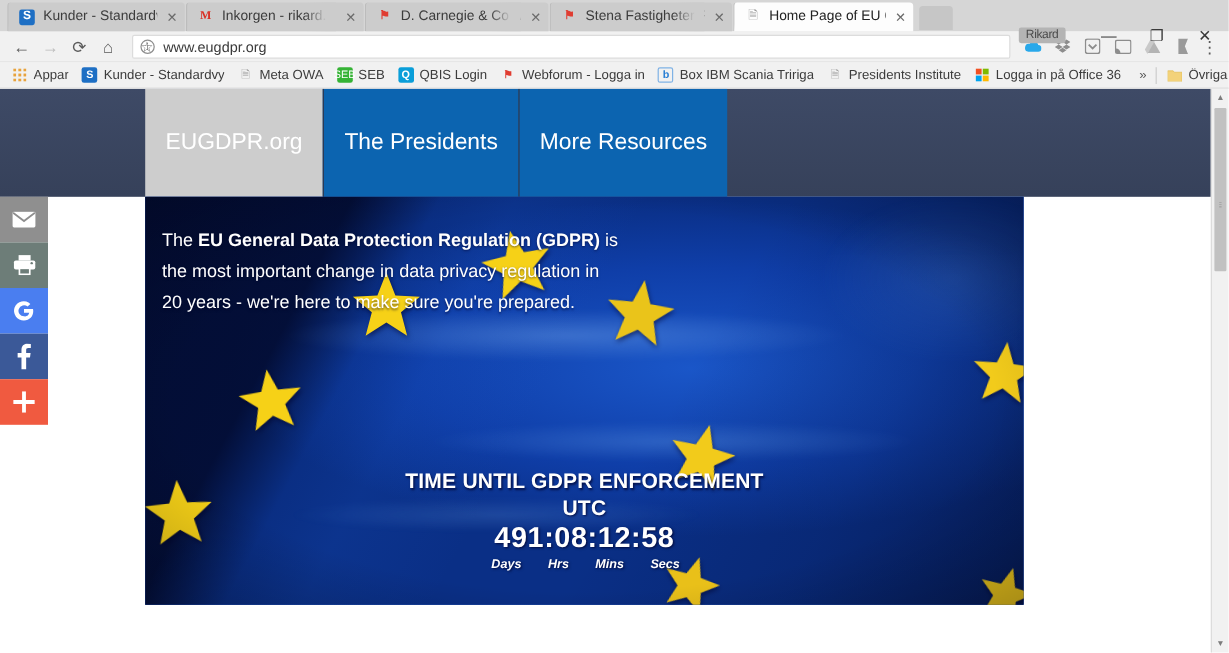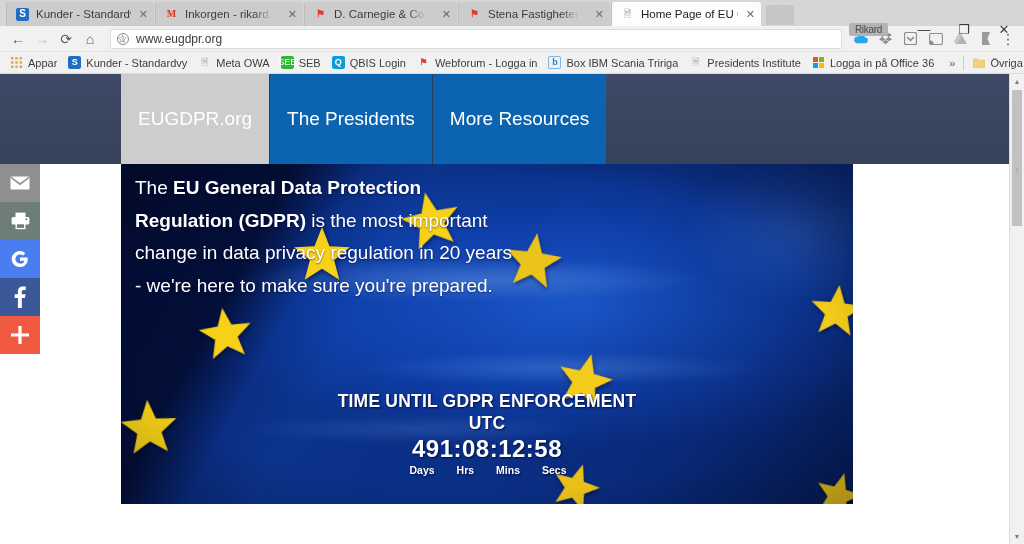--- a/index.html
+++ b/index.html
@@ -165,35 +165,35 @@
     position:absolute; inset:0;
     background: radial-gradient(ellipse 85% 85% at 50% 50%, rgba(0,0,0,0) 55%, rgba(0,0,10,.45) 100%);
   }
   .star {
     position:absolute; width:0; height:0; color:#f6d117;
     font-size:0; line-height:0;
   }
   .star svg { display:block; filter: drop-shadow(1px 2px 2px rgba(0,0,40,.55)); }
 
   .hero-text {
-    position:absolute; left:14px; top:8px; width:385px;
-    color:#ffffff; font-size:19px; line-height:1.72;
+    position:absolute; left:14px; top:24px; width:385px;
+    color:#ffffff; font-size:15px; line-height:1.72;
     text-shadow:0 1px 2px rgba(0,0,40,.55);
     z-index:5;
   }
   .hero-text b { font-weight:bold; }
 
   .countdown {
     position:absolute; left:0; right:0; bottom:28px;
     text-align:center; color:#ffffff; z-index:5;
     text-shadow: 1px 1px 2px rgba(0,0,40,.75);
   }
   .cd-title { font-size:17.5px; font-weight:bold; line-height:1.22; letter-spacing:.2px; }
   .cd-clock { font-size:24px; font-weight:bold; margin-top:1px; letter-spacing:.5px;}
-  .cd-labels { font-size:10.5px; font-weight:bold; margin-top:1px; display:flex; justify-content:center; gap:22px; padding-left:2px;}
+  .cd-labels { font-size:10.5px; font-weight:bold; margin-top:1px; display:flex; justify-content:center; gap:22px; padding-left:2px;font-style:italic;}
 
   .below {
     margin-left:121px; width:732px; padding-top:14px; position:relative;
     display:flex;
   }
   .below h2 {
     font-size:21px; font-weight:normal; color:#4a4a4a;
     letter-spacing:.2px;
   }
   .below .col-main { width:470px; padding-left:14px; }

